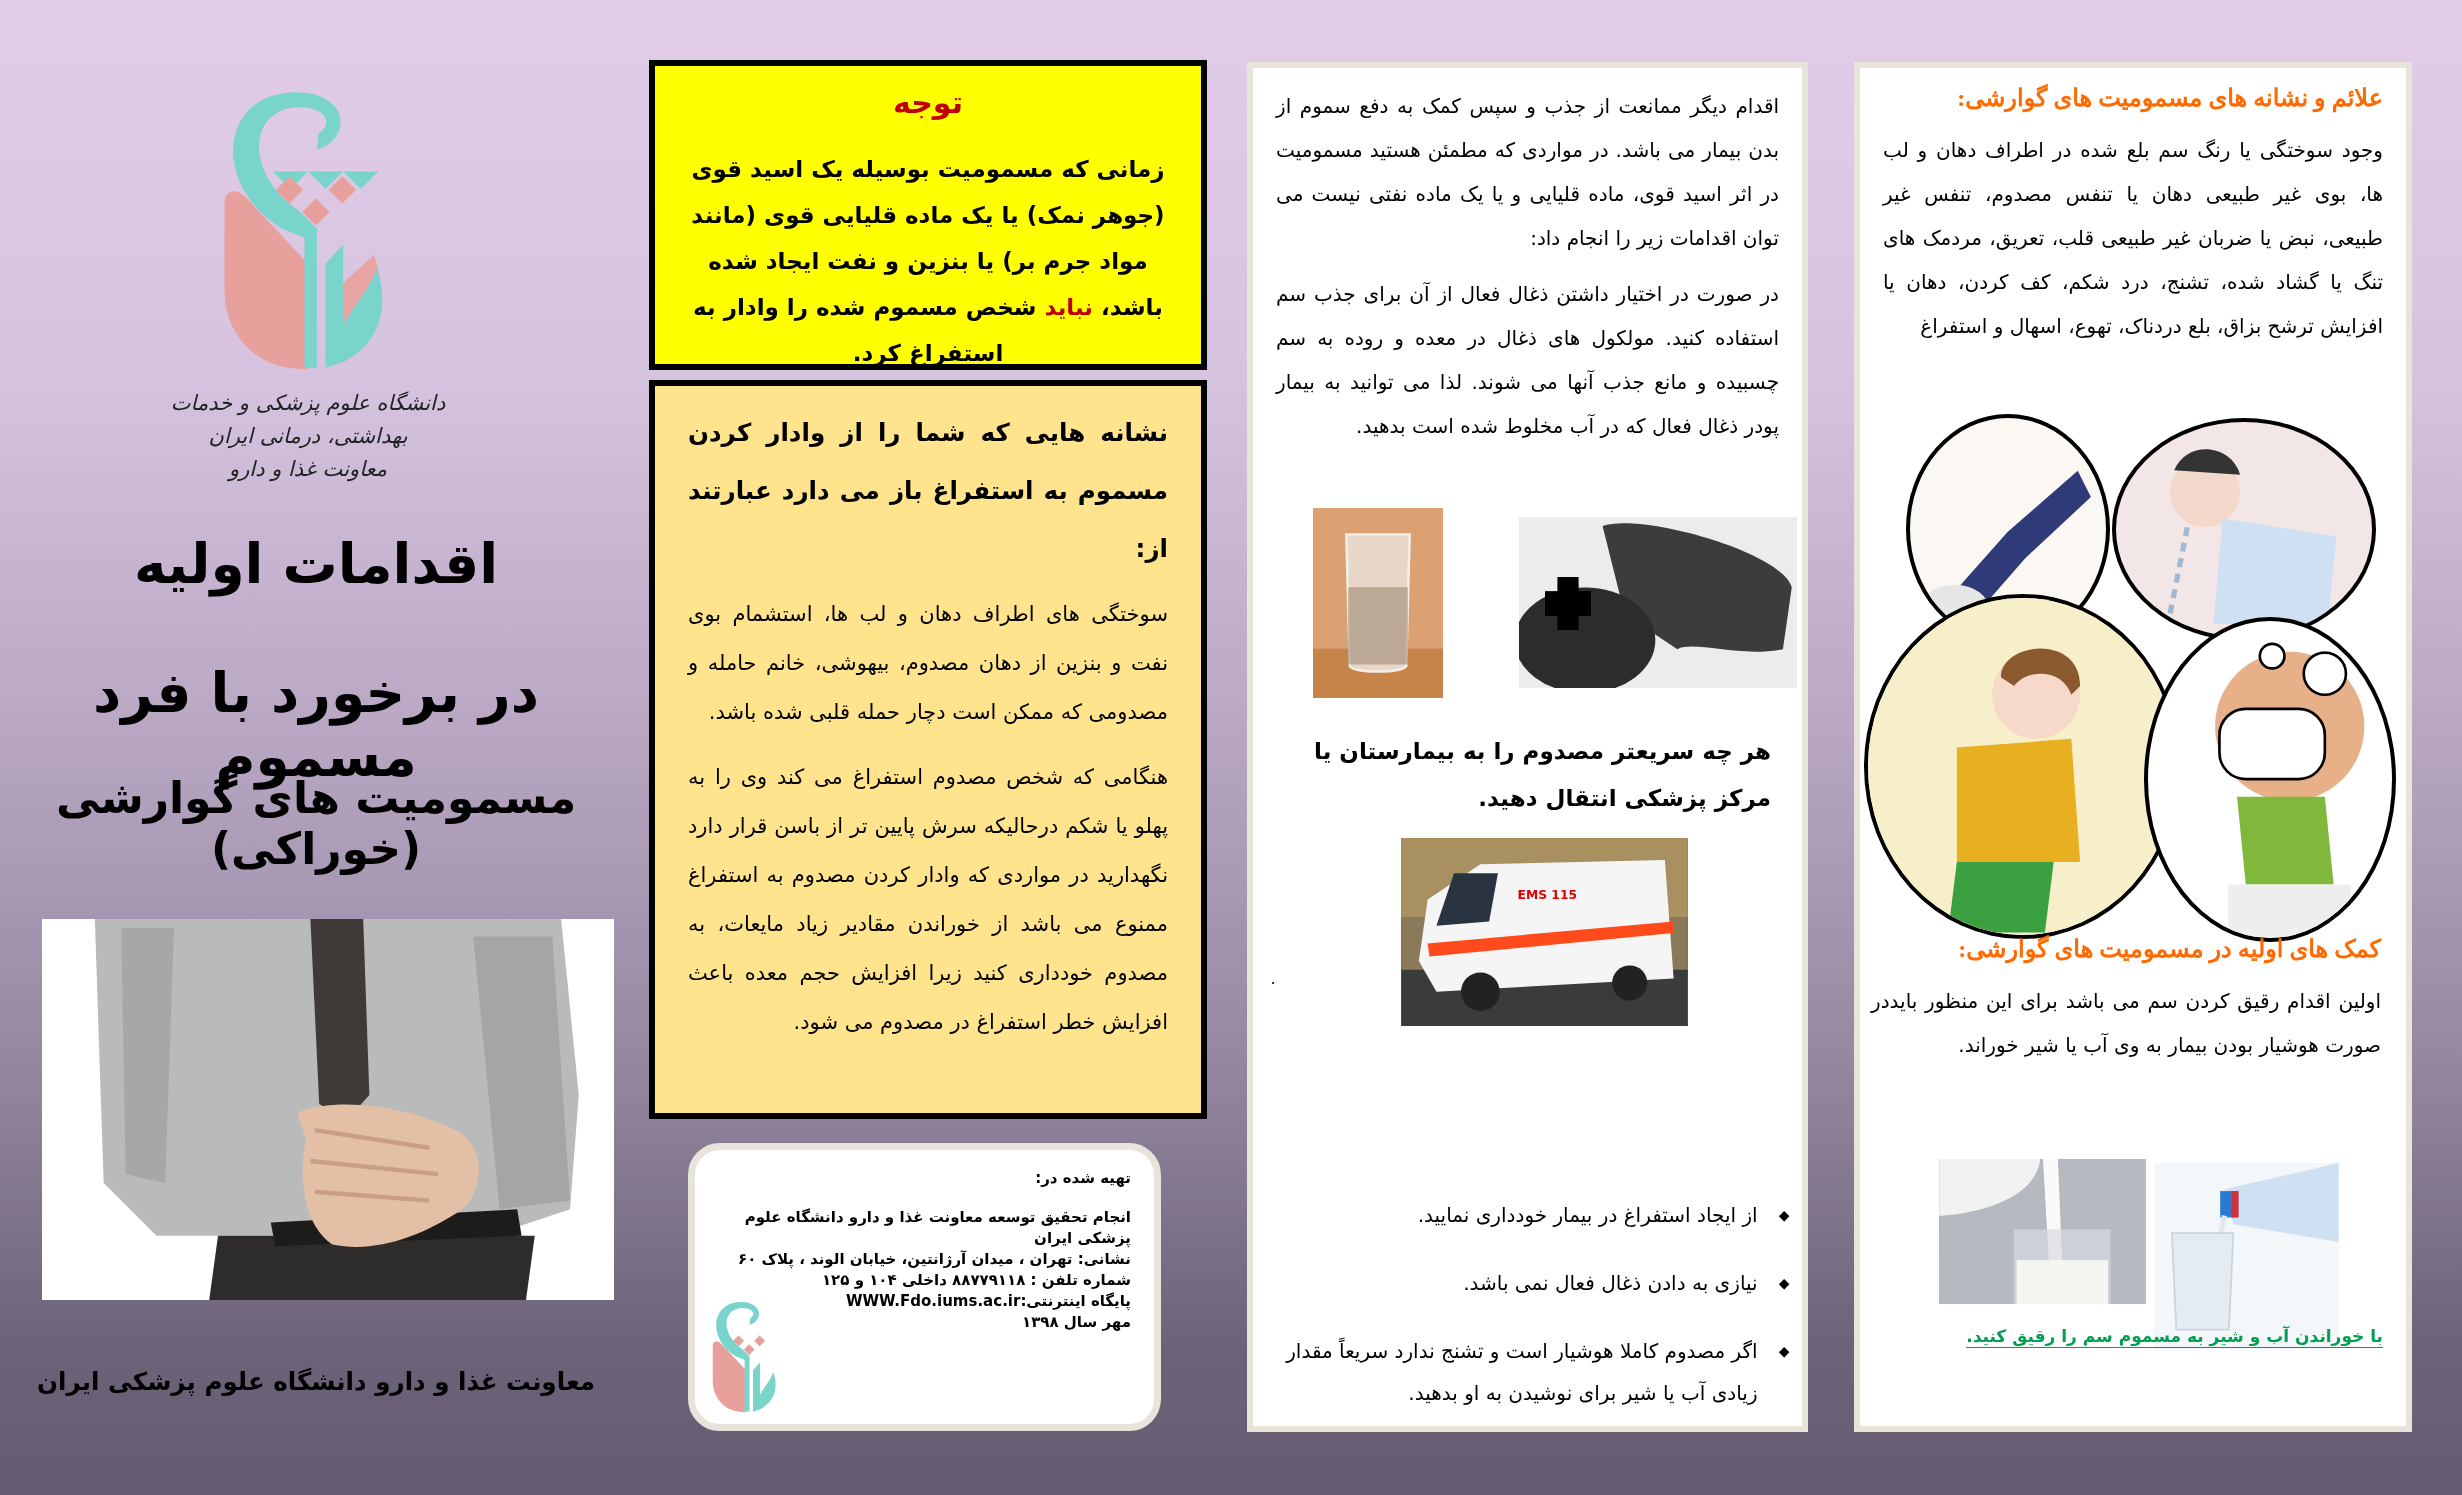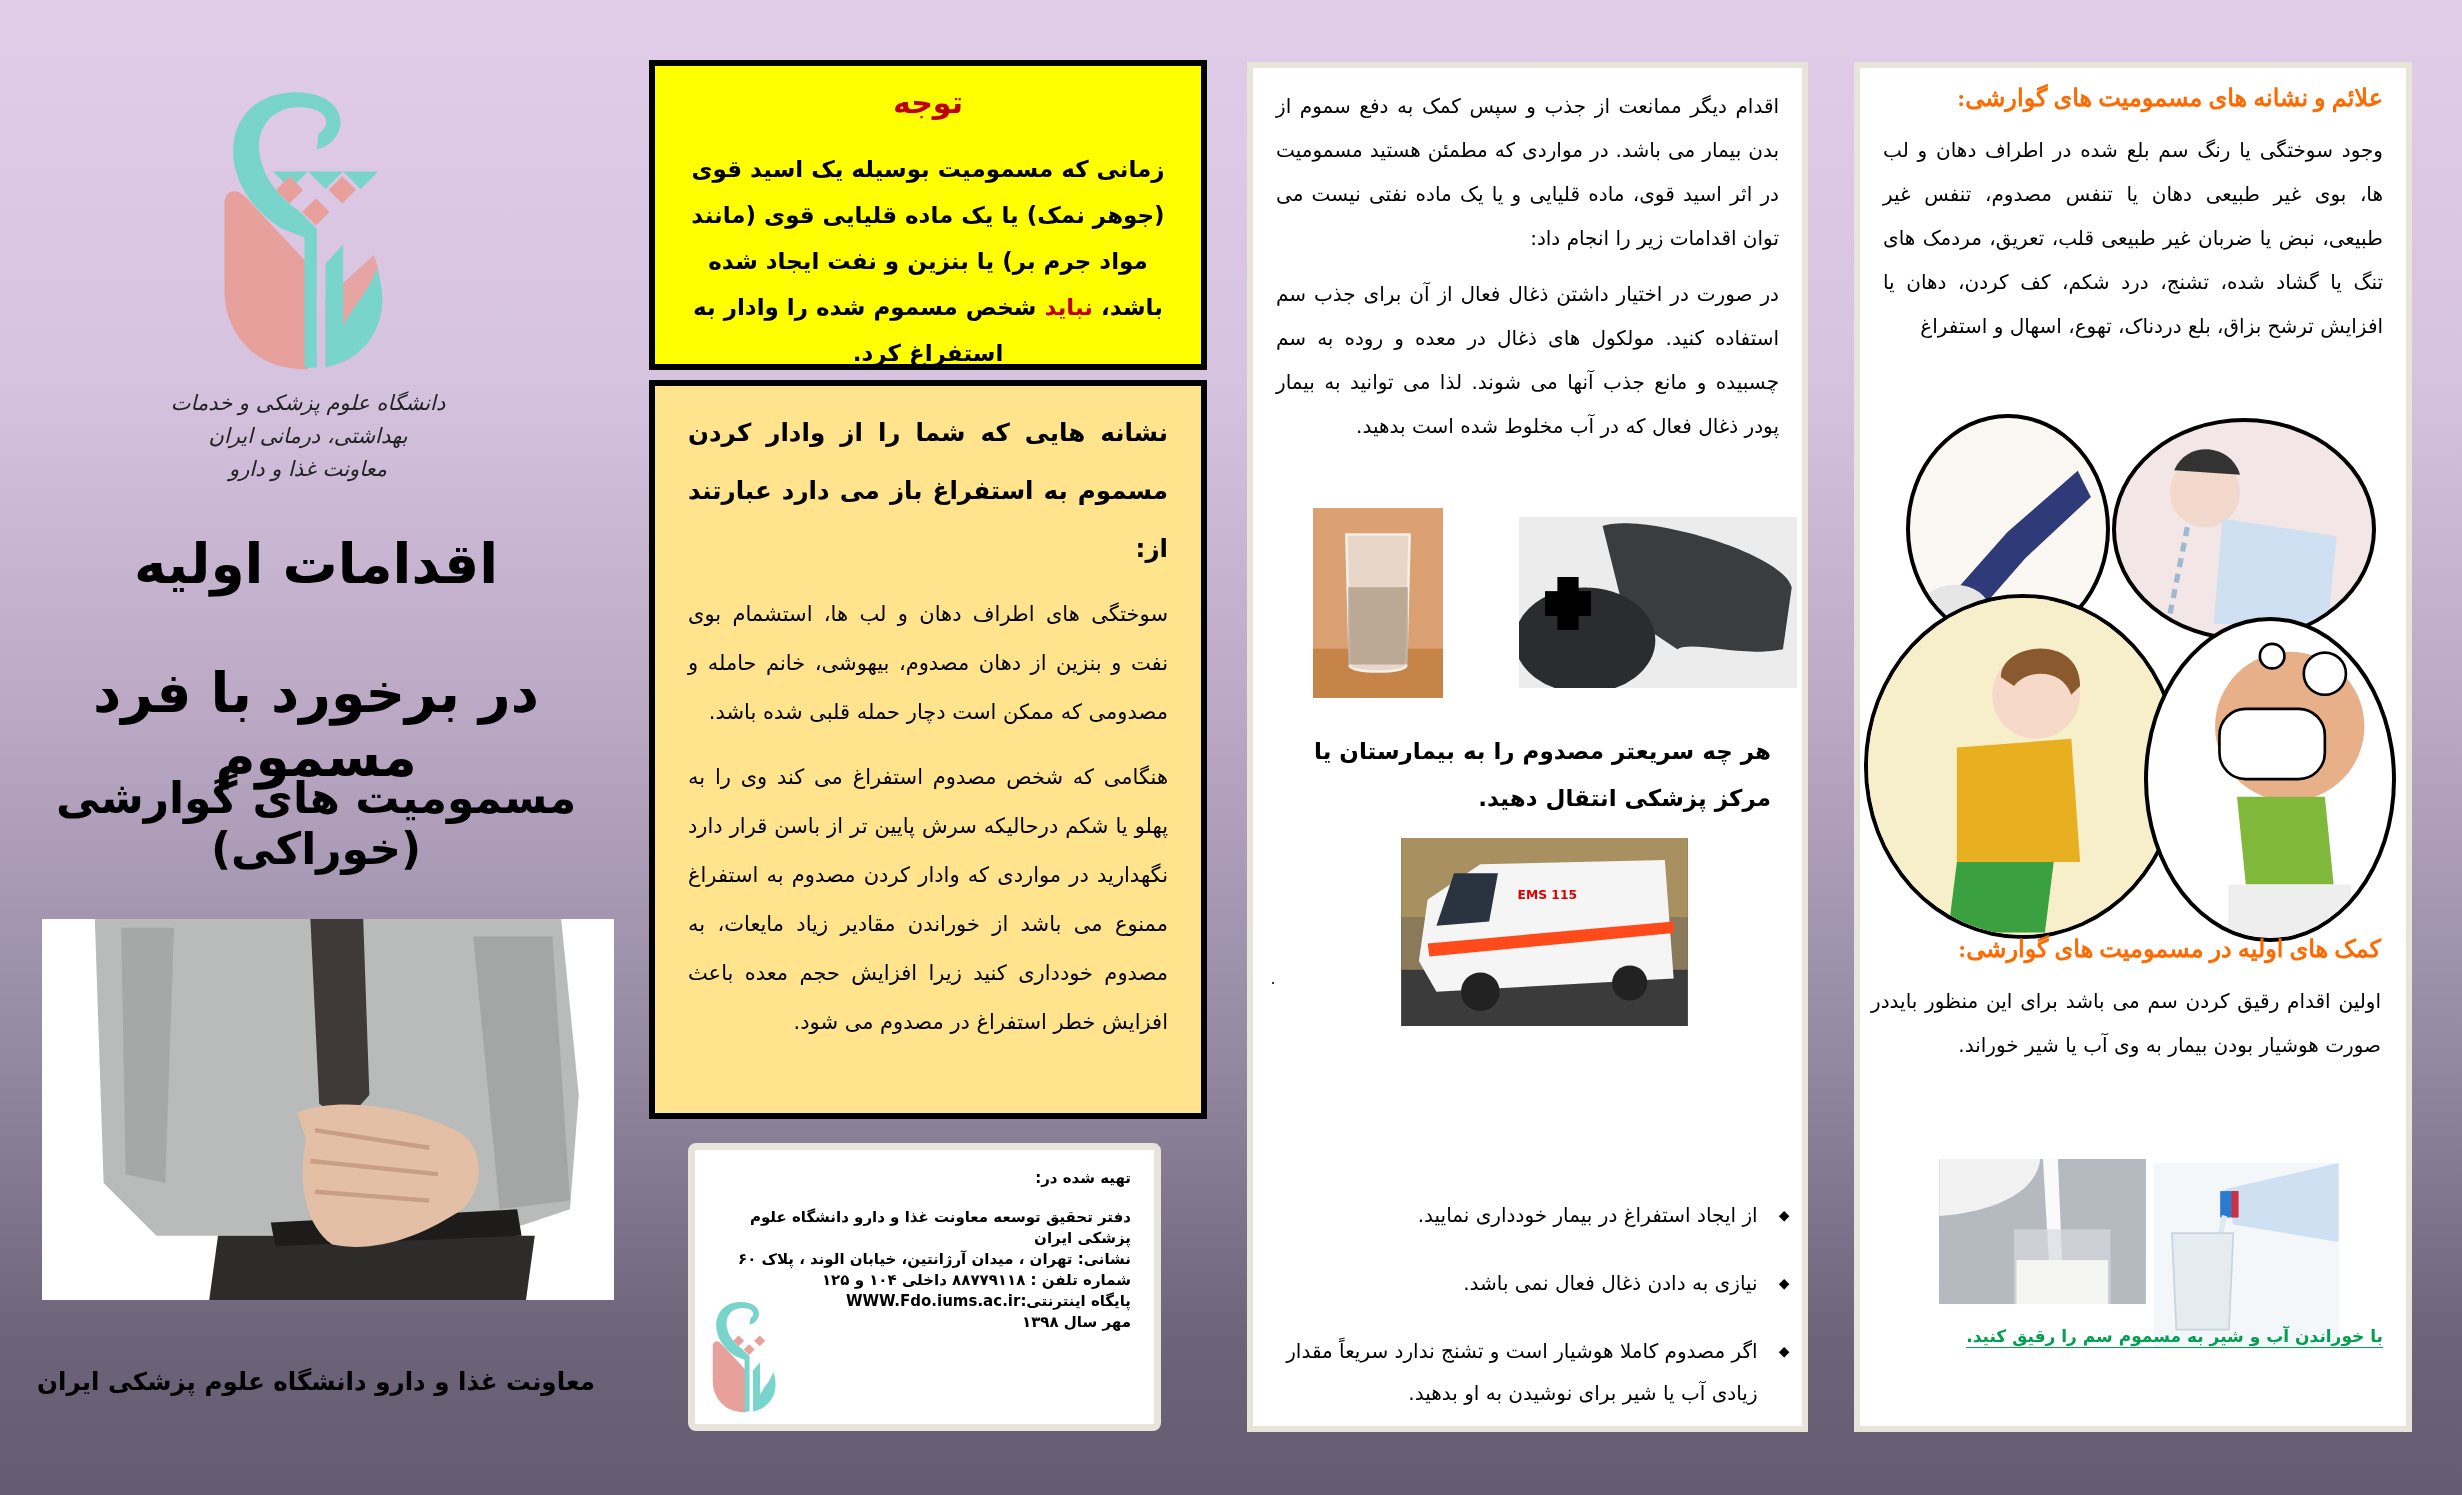--- a/index.html
+++ b/index.html
@@ -48,21 +48,21 @@
   .signs-box {
     left: 649px; top: 380px; width: 558px; height: 739px;
     background: #ffe38d; border: 6.2px solid #000;
     padding: 17.6px 33px 0 33px; text-align: justify;
   }
   .signs-title { font-weight: bold; font-size: 24.6px; line-height: 58px; margin-bottom: 12.3px; }
   .signs-para { font-size: 21px; line-height: 49px; margin-bottom: 16px; }
 
   .contact-card {
     left: 688px; top: 1143px; width: 473px; height: 288px;
-    background: #fff; border: 7px solid #e8e4dc; border-radius: 8px;
+    background: #fff; border: 7px solid #e8e4dc; border-radius: 32px;
     padding: 19.3px 23px 0 17.6px;
   }
   .contact-title { font-weight: bold; font-size: 15px; margin-bottom: 19.3px; }
   .contact-line { font-weight: bold; font-size: 15px; line-height: 21px; }
   .contact-logo { position: absolute; left: 16px; top: 150px; width: 70px; height: 123px; }
 
   
   .panel {
     top: 62px; height: 1370px; background: #fff; border: 6.2px solid #e8e4da;
     padding: 16px 23px 0 23px;
@@ -153,21 +153,21 @@
 </div>
 
 <div class="abs signs-box">
   <div class="signs-title">نشانه هایی که شما را از وادار کردن مسموم به استفراغ باز می دارد عبارتند از:</div>
   <div class="signs-para">سوختگی های اطراف دهان و لب ها، استشمام بوی نفت و بنزین از دهان مصدوم، بیهوشی، خانم حامله و مصدومی که ممکن است دچار حمله قلبی شده باشد.</div>
   <div class="signs-para">هنگامی که شخص مصدوم استفراغ می کند وی را به پهلو یا شکم درحالیکه سرش پایین تر از باسن قرار دارد نگهدارید در مواردی که وادار کردن مصدوم به استفراغ ممنوع می باشد از خوراندن مقادیر زیاد مایعات، به مصدوم خودداری کنید زیرا افزایش حجم معده باعث افزایش خطر استفراغ در مصدوم می شود.</div>
 </div>
 
 <div class="abs contact-card">
   <div class="contact-title">تهیه شده در:</div>
-  <div class="contact-line">دفتر تحقیق توسعه معاونت غذا و دارو دانشگاه علوم پزشکی ایران</div>
+  <div class="contact-line">انجام تحقیق توسعه معاونت غذا و دارو دانشگاه علوم پزشکی ایران</div>
   <div class="contact-line">نشانی: تهران ، میدان آرژانتین، خیابان الوند ، پلاک ۶۰</div>
   <div class="contact-line">شماره تلفن : ۸۸۷۷۹۱۱۸ داخلی ۱۰۴ و ۱۲۵</div>
   <div class="contact-line">پایگاه اینترنتی:WWW.Fdo.iums.ac.ir</div>
   <div class="contact-line">مهر سال ۱۳۹۸</div>
   <div class="contact-logo">
     <svg viewBox="0 0 200 330" width="70" height="116">
       <path d="M95 320 C40 320 5 280 5 230 L5 130 C5 120 15 110 30 125 L100 200 L100 320 Z" fill="#e8a09c"></path>
       <path d="M70 160 C-10 110 0 10 80 5 C150 2 150 60 110 70 L112 52 C130 40 120 20 85 22 C30 28 30 100 90 140 L110 160 L110 318 L96 318 L96 170 Z" fill="#79d4cc"></path>
       <path d="M120 318 L120 200 L140 178 L140 270 C150 250 170 230 178 205 C195 250 180 305 120 318 Z" fill="#79d4cc"></path>
       <rect x="68" y="105" width="22" height="22" transform="rotate(45 79 116)" fill="#e8a09c"></rect>

